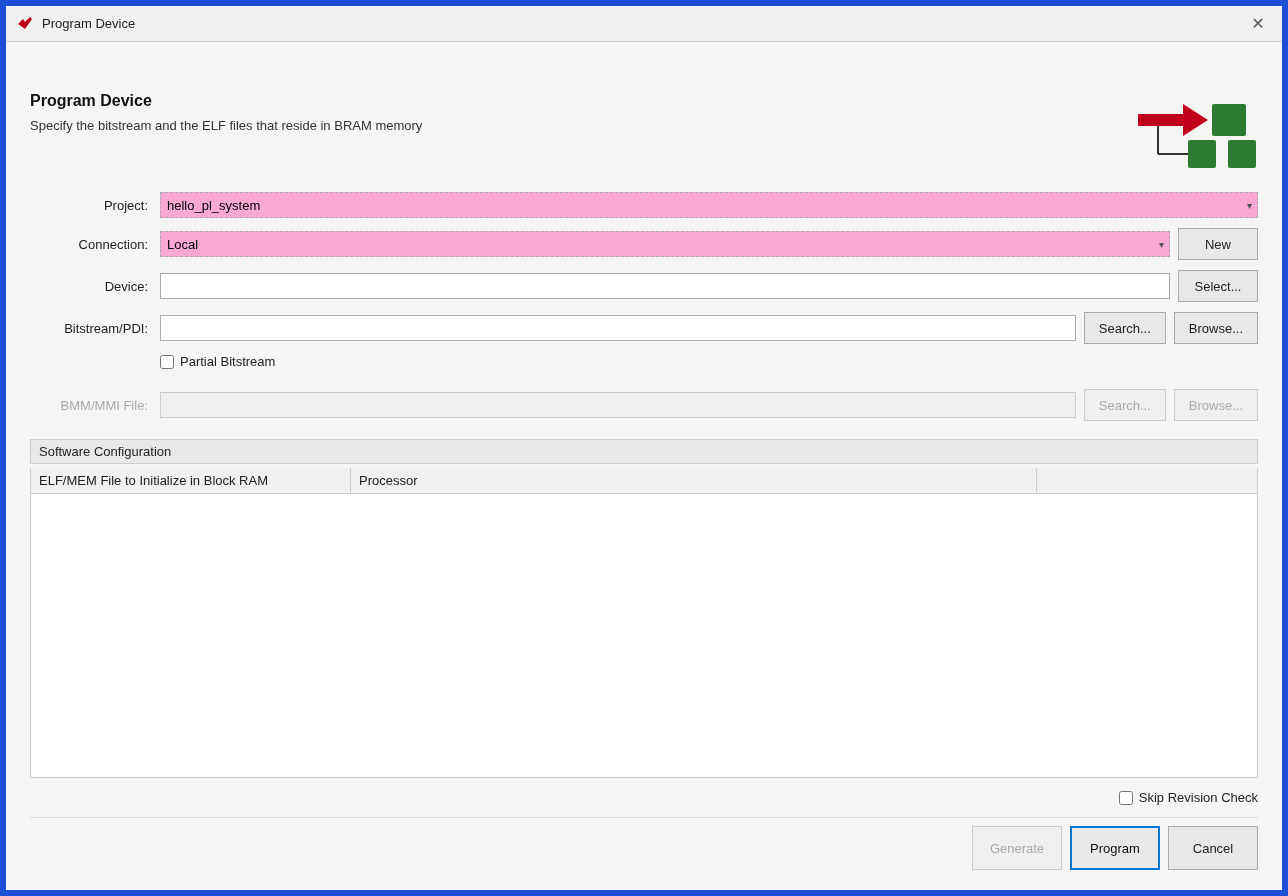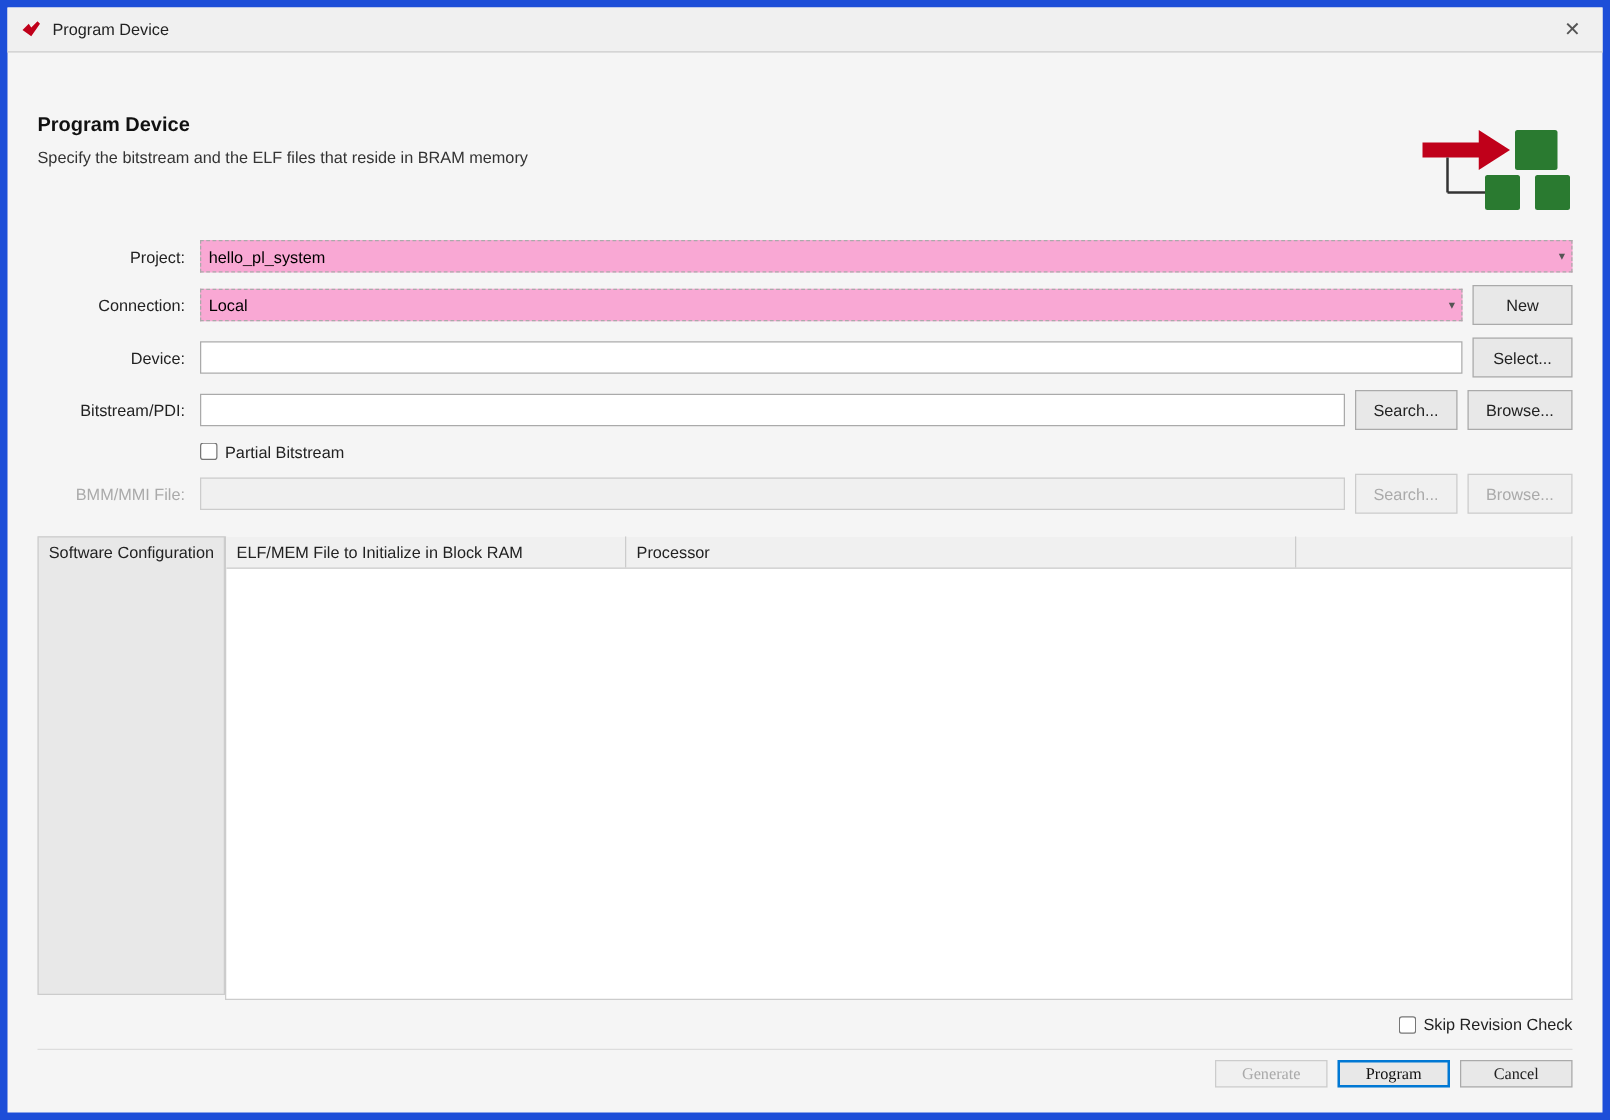--- a/index.html
+++ b/index.html
@@ -154,36 +154,37 @@
       color: #222;
       flex-shrink: 0;
     }
     .btn:disabled { color: #aaa; cursor: default; }
     .btn.disabled { color: #aaa; background: #f0f0f0; border-color: #ccc; }
     .btn-ml { margin-left: 8px; }
 
     
     .checkbox-row {
       display: flex;
-      align-items: flex-start;
-      margin-bottom: 10px;
+      align-items: flex-end;
+      margin-bottom: 20px;
       margin-left: 130px;
     }
     .checkbox-row input[type=checkbox] {
       margin-right: 6px;
       width: 14px;
       height: 14px;
     }
     .checkbox-row label { font-size: 13px; color: #222; }
 
     
     .sw-config-section {
       margin-top: 8px;
       flex: 1;
       display: flex;
+      flex-direction: column;
       min-height: 0;
     }
     .sw-config-title {
       font-size: 13px;
       color: #222;
       margin-bottom: 4px;
       background: #e8e8e8;
       border: 1px solid #ccc;
       padding: 4px 8px;
     }
@@ -233,29 +234,28 @@
     
     .button-bar {
       display: flex;
       justify-content: flex-end;
       align-items: center;
       gap: 8px;
       padding: 8px 0 4px 0;
       border-top: 1px solid #ddd;
     }
     .btn-bottom {
-      height: 22px;
+      height: 44px;
       min-width: 90px;
       padding: 0 8px;
       background: #e8e8e8;
       border: 1px solid #aaa;
       font-size: 13px;
       cursor: pointer;
       color: #222;
-      font-family: Liberation Serif, serif;
     }
     .btn-bottom.primary {
       border: 2px solid #0078d4;
       background: #e8e8e8;
       color: #111;
     }
     .btn-bottom.disabled { color: #aaa; background: #f0f0f0; border-color: #ccc; cursor: default; }
 
     
     .icon-area {

